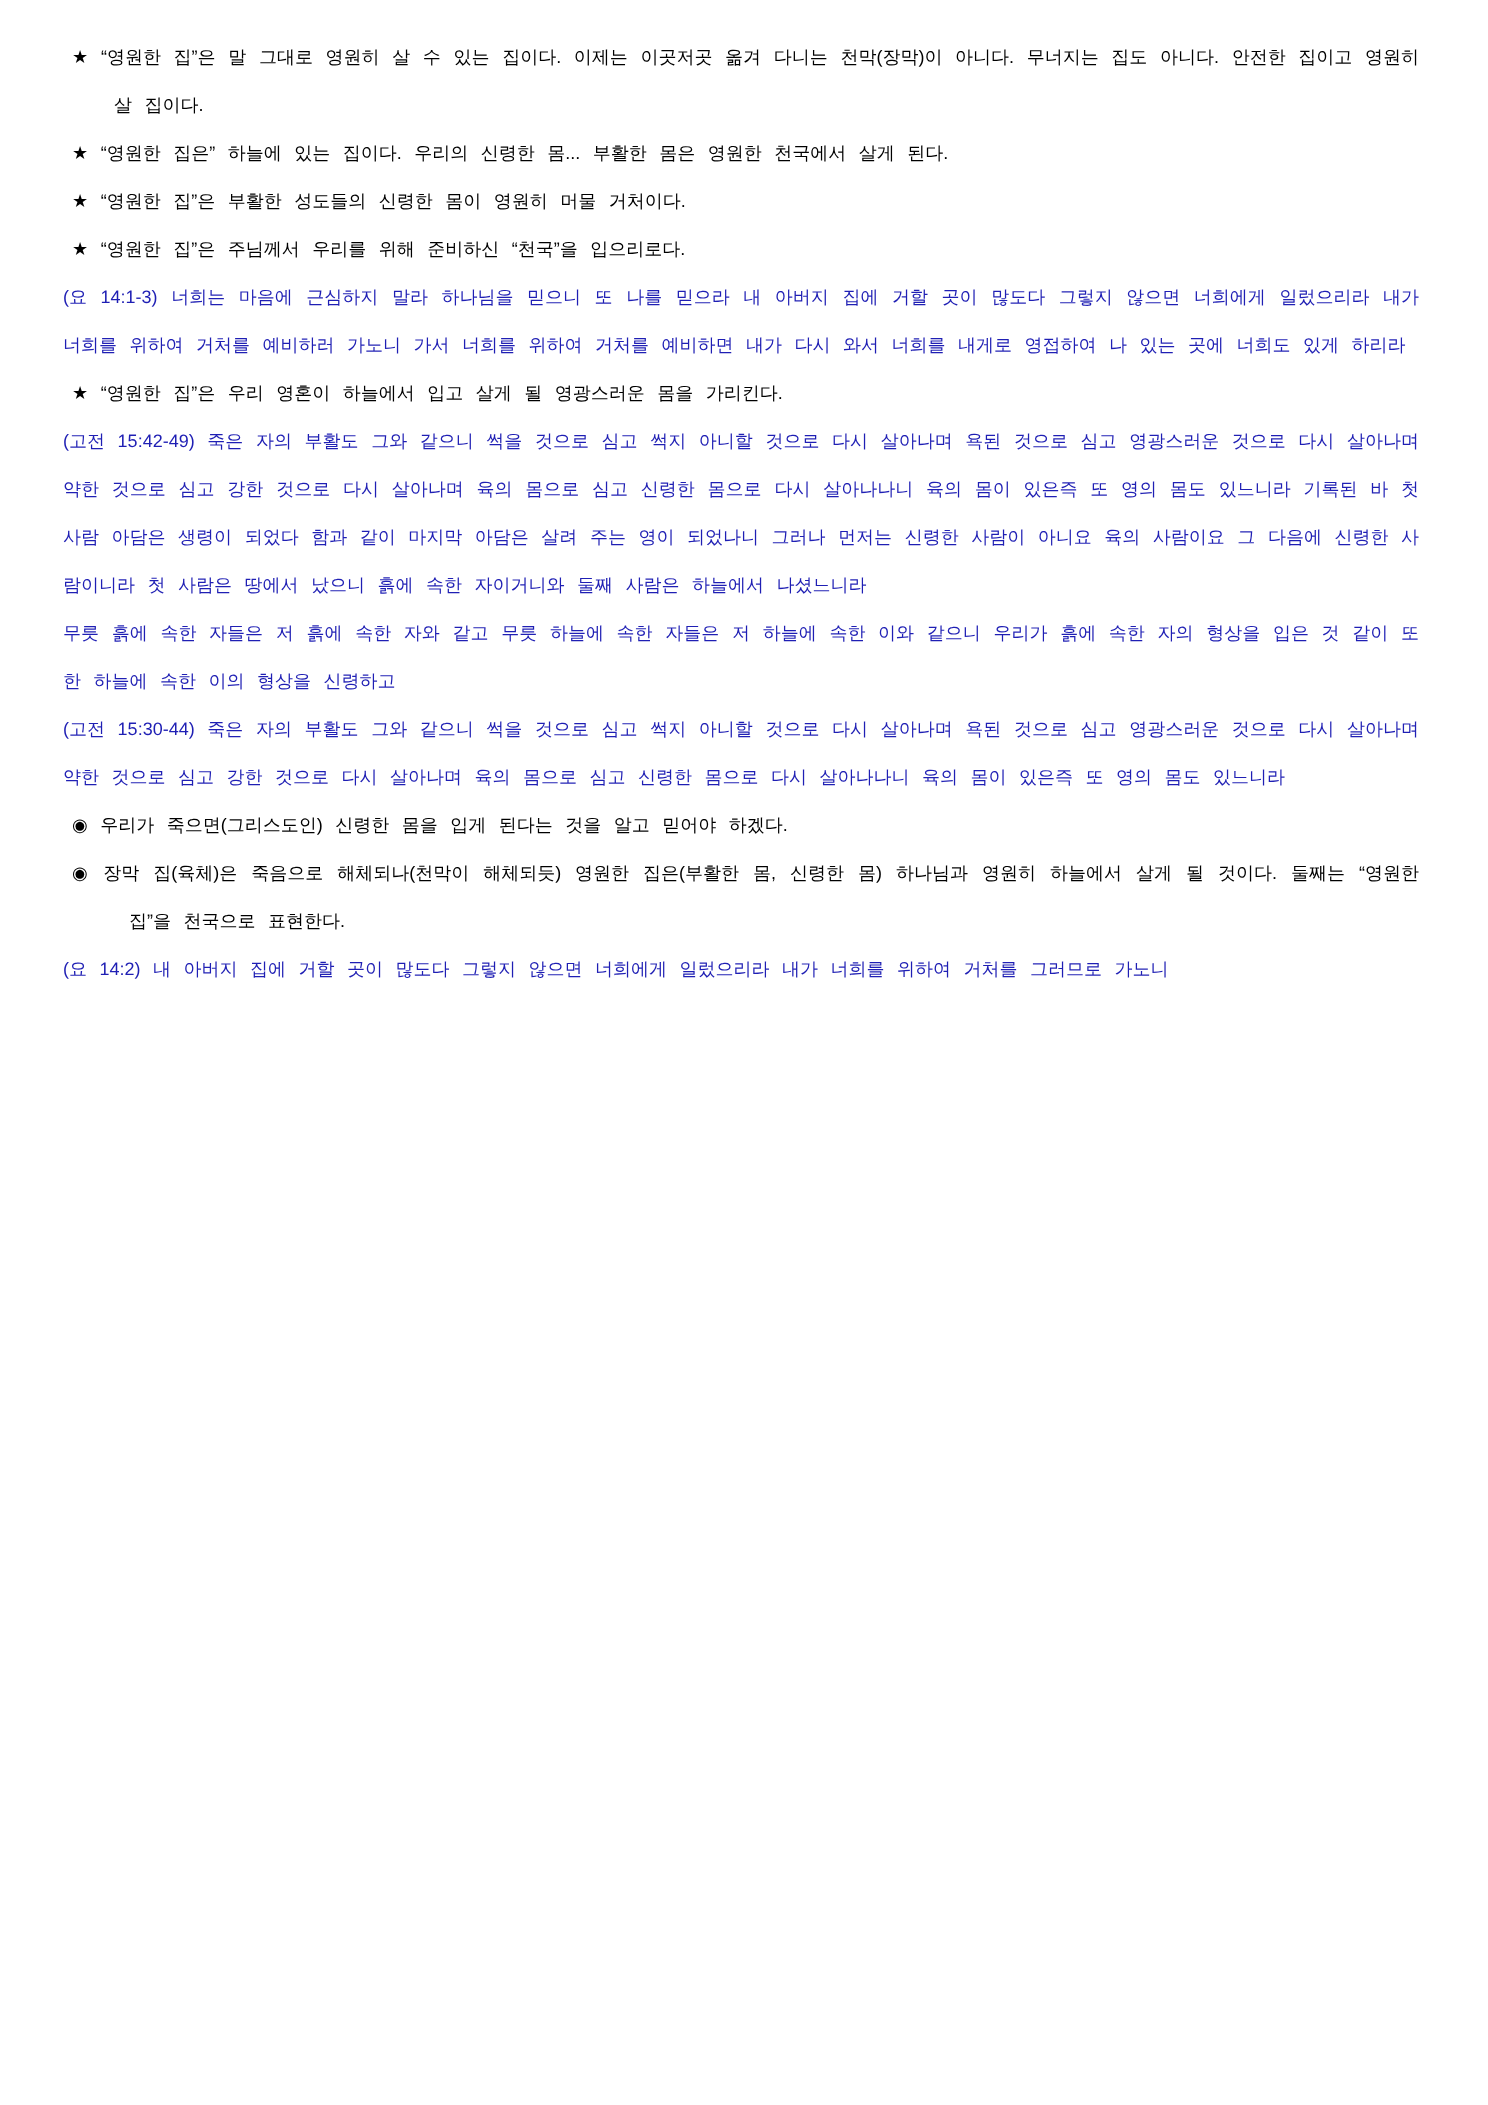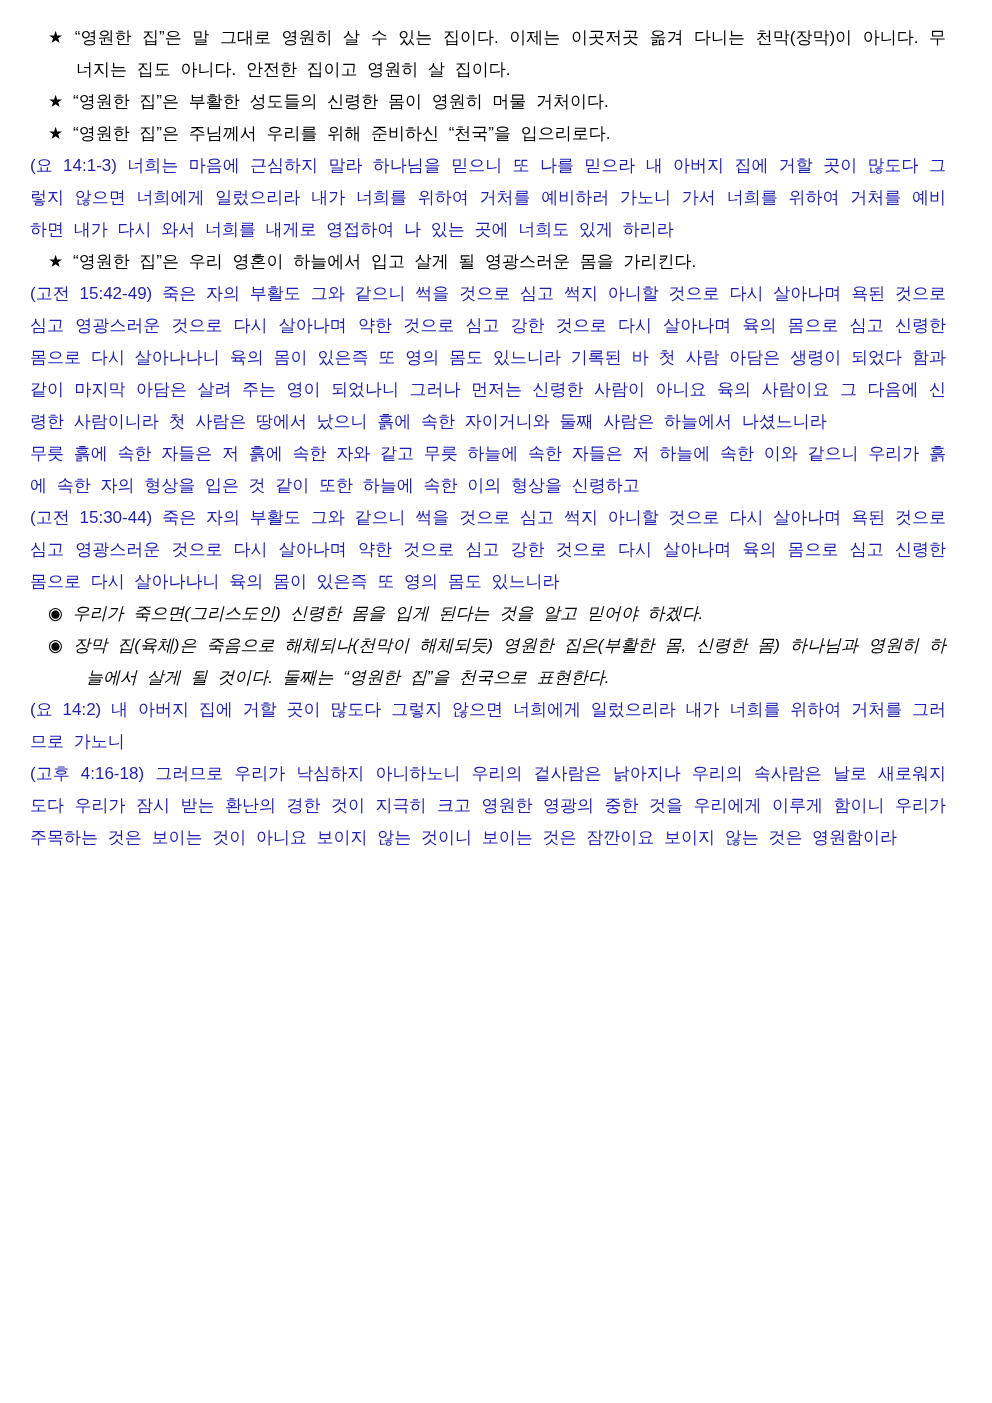--- a/index.html
+++ b/index.html
@@ -9,52 +9,52 @@
   }
   .page {
     position: relative;
     box-sizing: border-box;
     width: 992px;
     height: 1403px;
     overflow: hidden;
     background: var(--page-bg, #ffffff);
     padding: 22px 46px 0 30px;
     font-family: "Liberation Sans", "DejaVu Sans", sans-serif;
-    font-size: 17px;
+    font-size: 12px;
     line-height: 32px;
     letter-spacing: 0px;
   }
   .para {
     margin: 0;
     padding: 0;
     text-align: justify;
     word-spacing: 5px;
   }
   
   .hang-note {
     padding-left: 46px;
     text-indent: -28px;
   }
   
   .hang-point {
     padding-left: 56px;
     text-indent: -38px;
-    font-style: italic;
   }
   .note  { color: var(--note-color, #000000); }
-  .scripture { color: var(--scripture-color, #1f1fb4); }
+  .scripture { color: var(--scripture-color, #1f1fb4); margin-left: 12px; }
   .bullet { display: inline; }
 </style>
 </head>
 <body>
 
 <div class="page">
 
   <p class="para note hang-note"><span class="bullet">★</span> <span>“영원한 집”은 말 그대로 영원히 살 수 있는 집이다. 이제는 이곳저곳 옮겨 다니는 천막(장막)이 아니다. 무너지는 집도 아니다. 안전한 집이고 영원히 살 집이다.</span></p>
 
+  <p class="para note hang-note"><span class="bullet">★</span> <span>“영원한 집은” 하늘에 있는 집이다. 우리의 신령한 몸... 부활한 몸은 영원한 천국에서 살게 된다.</span></p>
 
   <p class="para note hang-note"><span class="bullet">★</span> <span>“영원한 집”은 부활한 성도들의 신령한 몸이 영원히 머물 거처이다.</span></p>
 
   <p class="para note hang-note"><span class="bullet">★</span> <span>“영원한 집”은 주님께서 우리를 위해 준비하신 “천국”을 입으리로다.</span></p>
 
   <p class="para scripture">(요 14:1-3) 너희는 마음에 근심하지 말라 하나님을 믿으니 또 나를 믿으라 내 아버지 집에 거할 곳이 많도다 그렇지 않으면 너희에게 일렀으리라 내가 너희를 위하여 거처를 예비하러 가노니 가서 너희를 위하여 거처를 예비하면 내가 다시 와서 너희를 내게로 영접하여 나 있는 곳에 너희도 있게 하리라</p>
 
   <p class="para note hang-note"><span class="bullet">★</span> <span>“영원한 집”은 우리 영혼이 하늘에서 입고 살게 될 영광스러운 몸을 가리킨다.</span></p>
 
   <p class="para scripture">(고전 15:42-49) 죽은 자의 부활도 그와 같으니 썩을 것으로 심고 썩지 아니할 것으로 다시 살아나며 욕된 것으로 심고 영광스러운 것으로 다시 살아나며 약한 것으로 심고 강한 것으로 다시 살아나며 육의 몸으로 심고 신령한 몸으로 다시 살아나나니 육의 몸이 있은즉 또 영의 몸도 있느니라 기록된 바 첫 사람 아담은 생령이 되었다 함과 같이 마지막 아담은 살려 주는 영이 되었나니 그러나 먼저는 신령한 사람이 아니요 육의 사람이요 그 다음에 신령한 사람이니라 첫 사람은 땅에서 났으니 흙에 속한 자이거니와 둘째 사람은 하늘에서 나셨느니라</p>
@@ -65,15 +65,14 @@
   <p class="para scripture">(고전 15:30-44) 죽은 자의 부활도 그와 같으니 썩을 것으로 심고 썩지 아니할 것으로 다시 살아나며 욕된 것으로 심고 영광스러운 것으로 다시 살아나며 약한 것으로 심고 강한 것으로 다시 살아나며 육의 몸으로 심고 신령한 몸으로 다시 살아나나니 육의 몸이 있은즉 또 영의 몸도 있느니라</p>
 
 
   <p class="para note hang-point"><span class="bullet">◉</span> <span>우리가 죽으면(그리스도인) 신령한 몸을 입게 된다는 것을 알고 믿어야 하겠다.</span></p>
 
   <p class="para note hang-point"><span class="bullet">◉</span> <span>장막 집(육체)은 죽음으로 해체되나(천막이 해체되듯) 영원한 집은(부활한 몸, 신령한 몸) 하나님과 영원히 하늘에서 살게 될 것이다. 둘째는 “영원한 집”을 천국으로 표현한다.</span></p>
 
   <p class="para scripture">(요 14:2) 내 아버지 집에 거할 곳이 많도다 그렇지 않으면 너희에게 일렀으리라 내가 너희를 위하여 거처를 그러므로 가노니</p>
 
 
-  <p class="para scripture">(고후 4:16-18) 그러므로 우리가 낙심하지 아니하노니 우리의 겉사람은 낡아지나 우리의 속사람은 날로 새로워지도다 우리가 잠시 받는 환난의 경한 것이 지극히 크고 영원한 영광의 중한 것을 우리에게 이루게 함이니 우리가 주목하는 것은 보이는 것이 아니요 보이지 않는 것이니 보이는 것은 잠깐이요 보이지 않는 것은 영원함이라</p>
 
 </div>
 
 </body></html>

